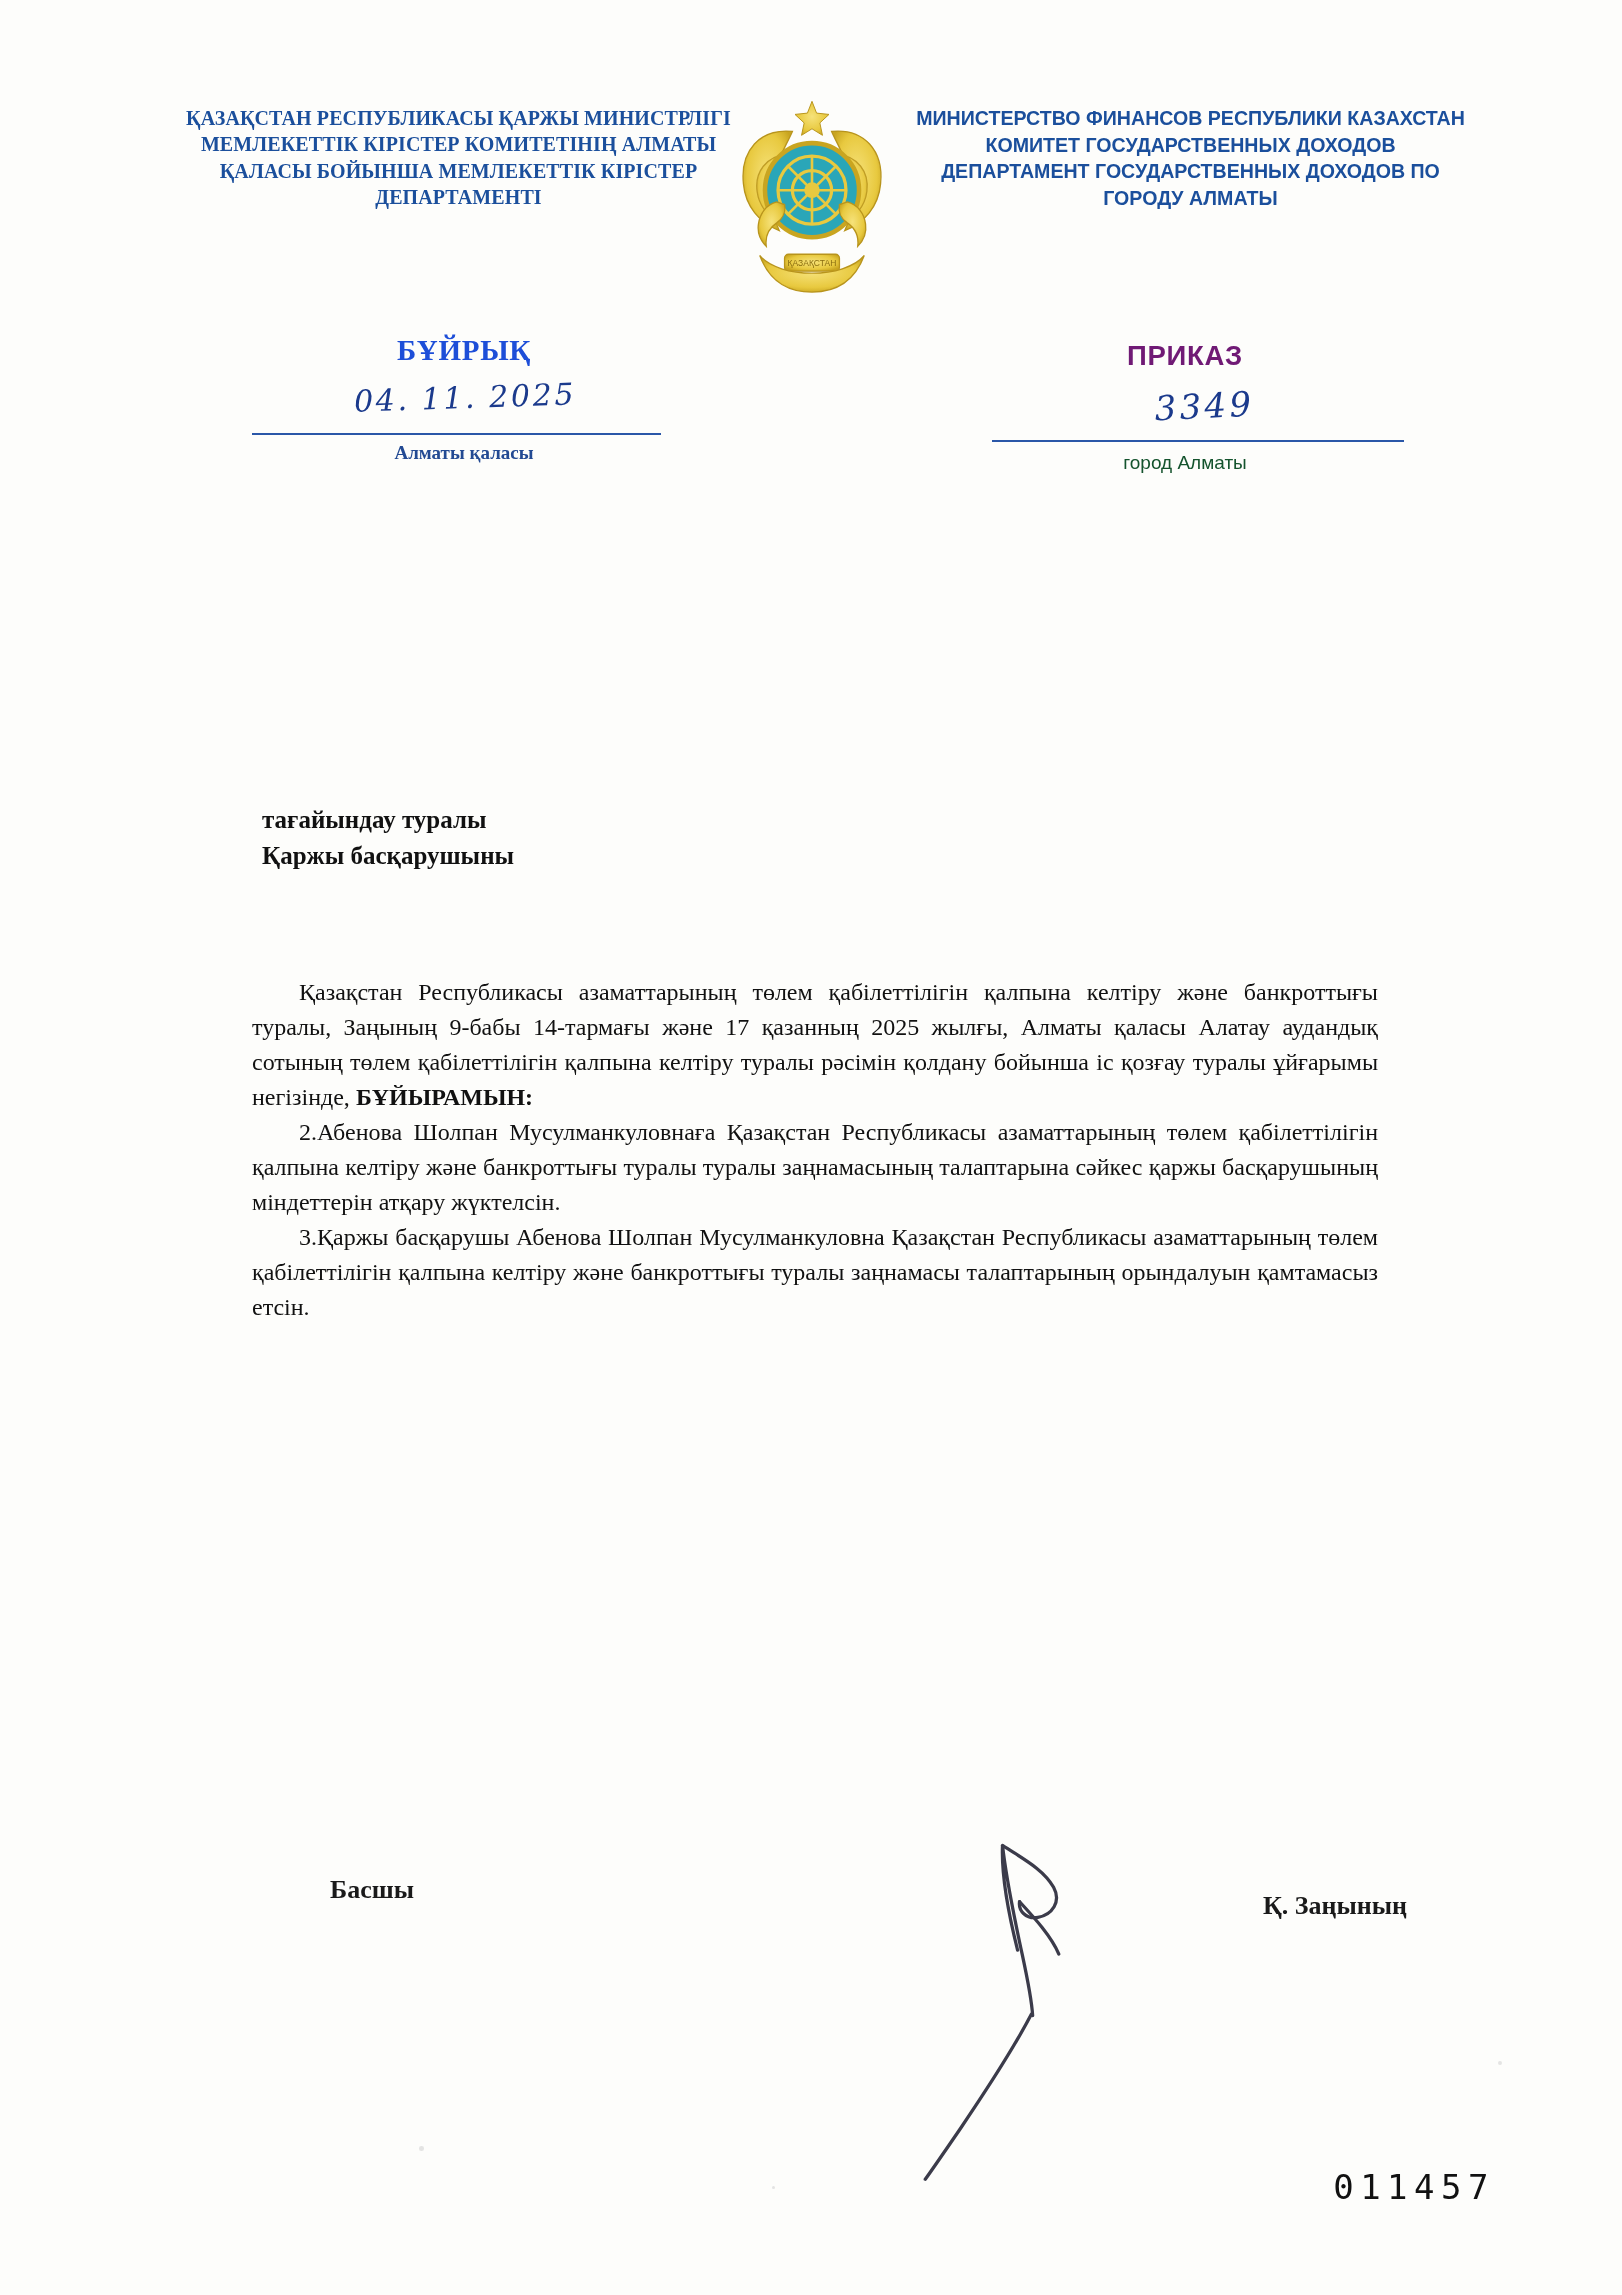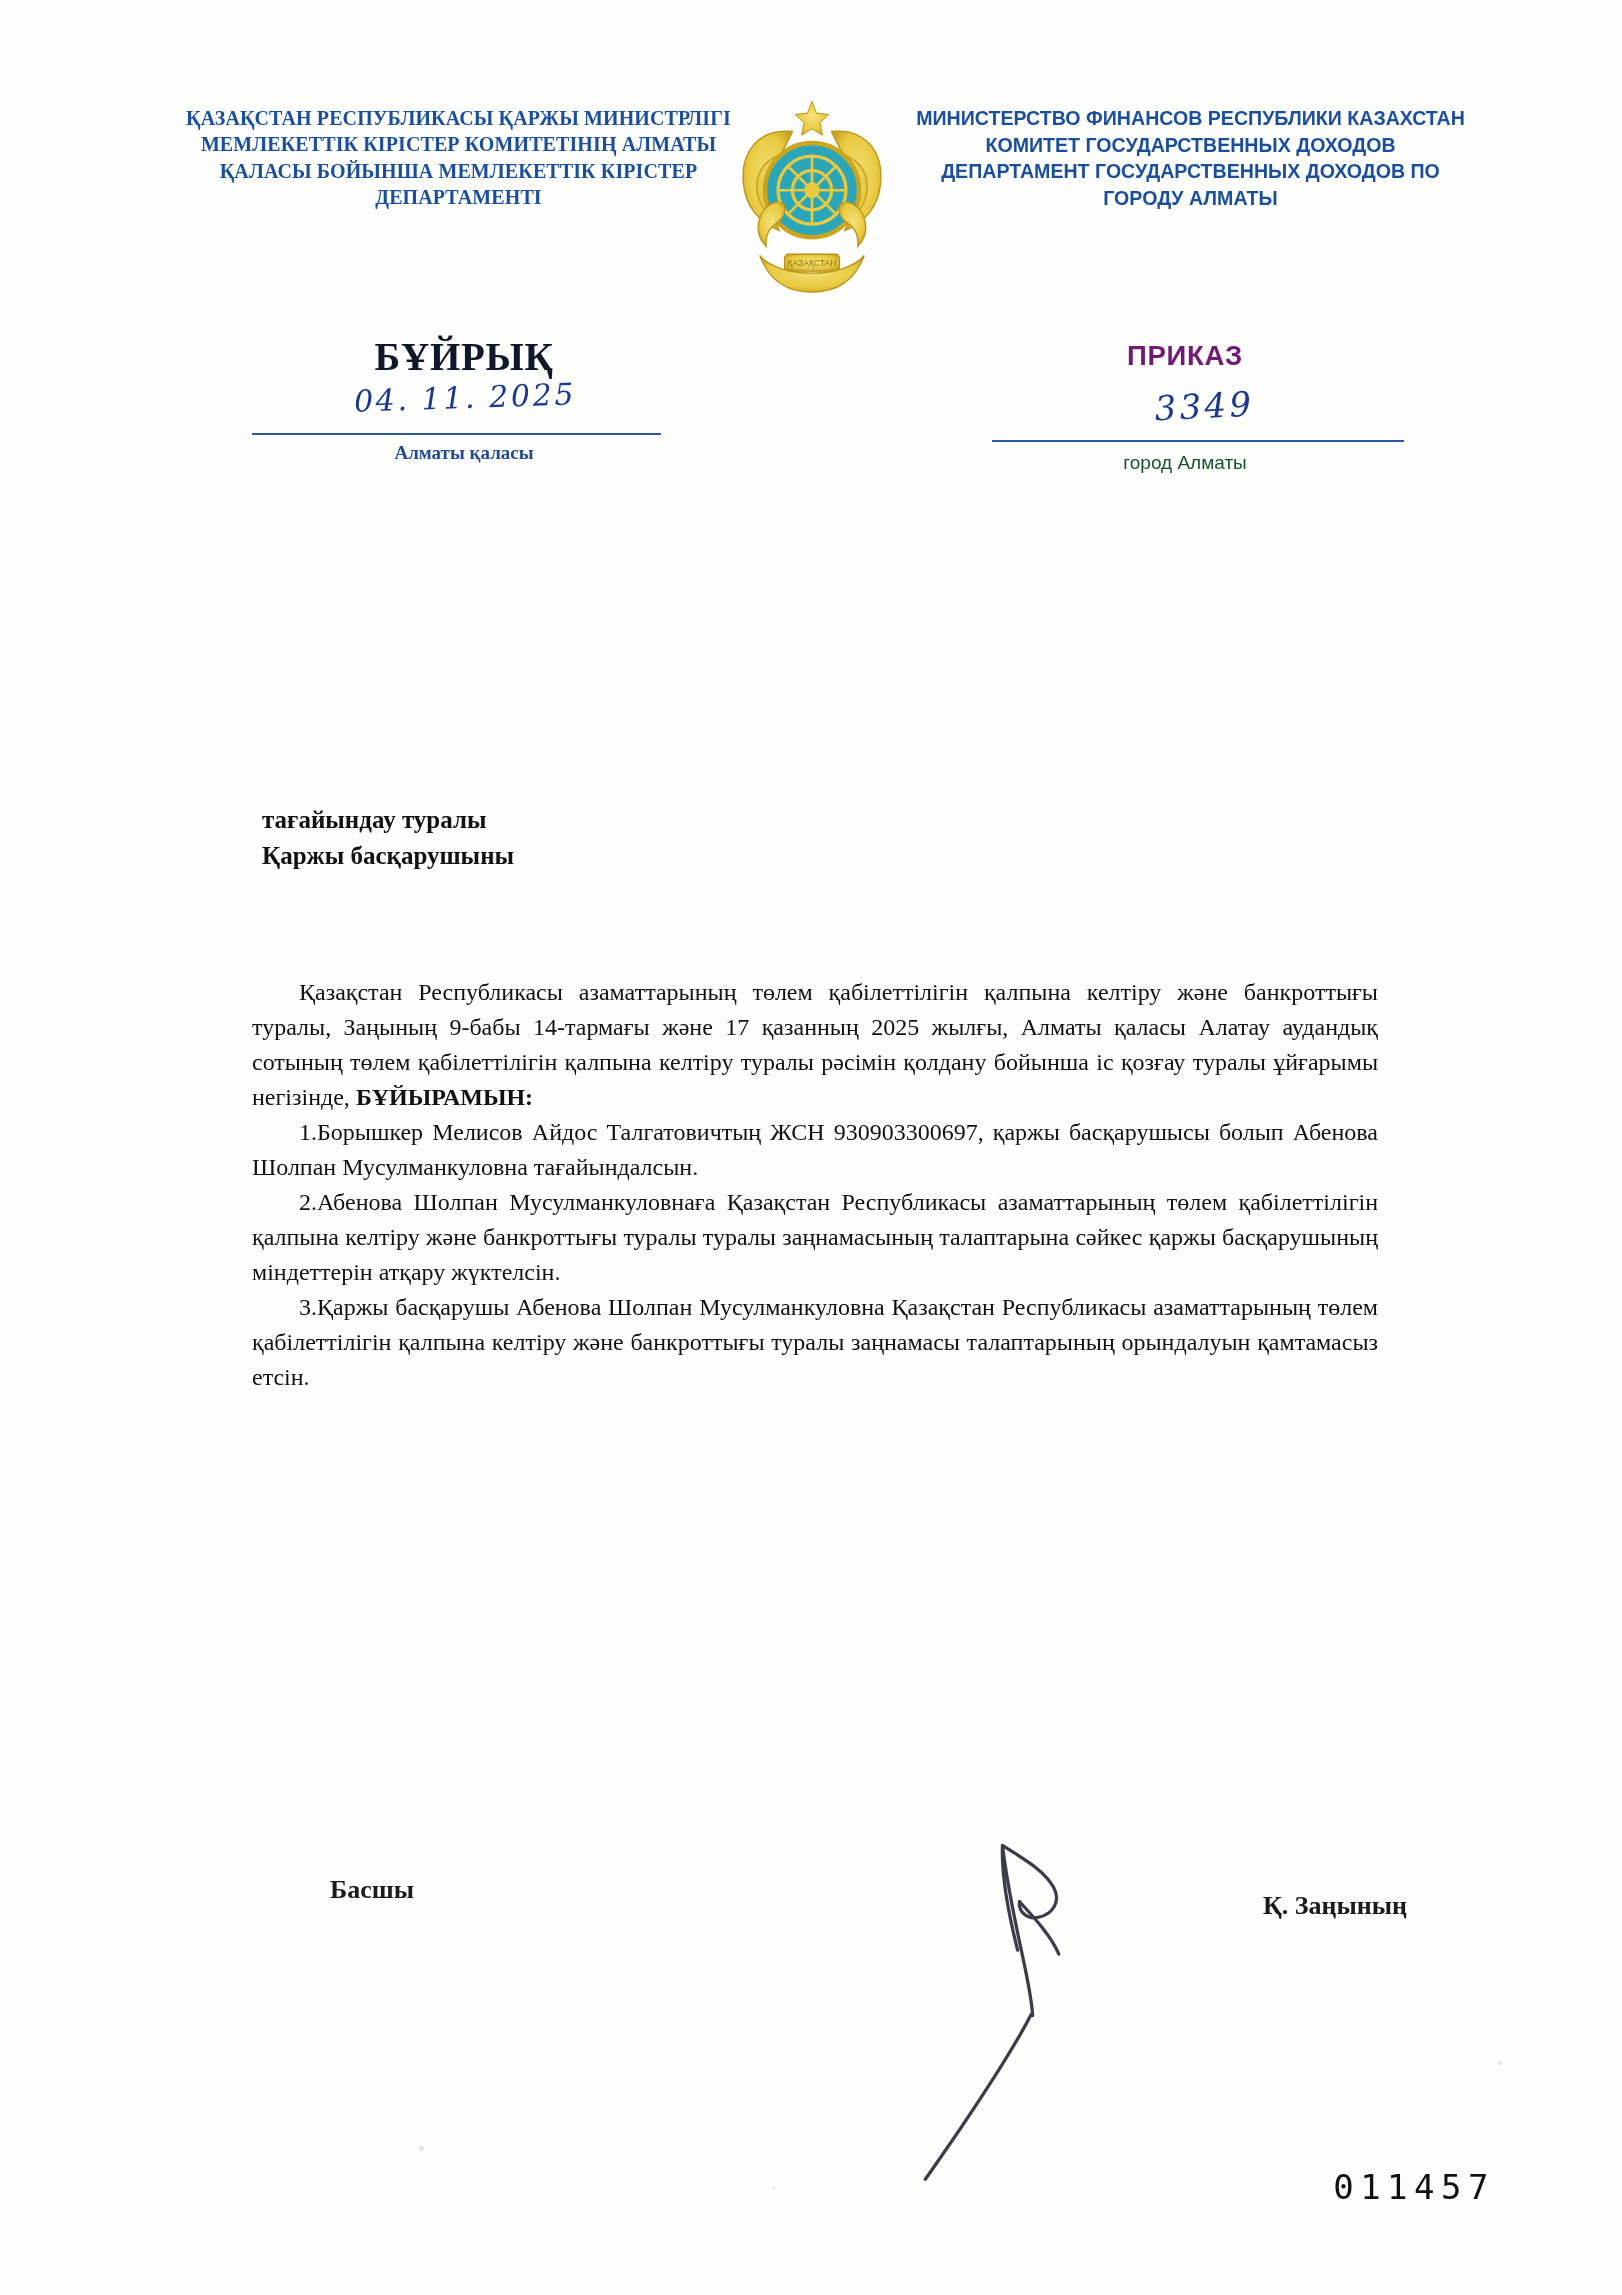--- a/index.html
+++ b/index.html
@@ -68,22 +68,22 @@
 
   
   .order-kz {
     position: absolute;
     left: 281px;
     top: 334px;
     width: 366px;
     text-align: center;
     font-family: "Liberation Serif", serif;
     font-weight: bold;
-    font-size: 39px;
-    color: #0f172a;
+    font-size: 29px;
+    color: #1d4ed8;
     letter-spacing: 0.7px;
   }
   .order-ru {
     position: absolute;
     right: 255px;
     top: 340px;
     width: 366px;
     text-align: center;
     font-family: "Liberation Sans", sans-serif;
     font-weight: bold;
@@ -298,21 +298,20 @@
   <div class="city-kz">Алматы қаласы</div>
   <div class="city-ru">город Алматы</div>
 
   <div class="subject">
     <div>тағайындау туралы</div>
     <div>Қаржы басқарушыны</div>
   </div>
 
   <div class="body-text">
     <p><span>Қазақстан Республикасы азаматтарының төлем қабілеттілігін қалпына келтіру және банкроттығы туралы, Заңының 9-бабы 14-тармағы және 17 қазанның 2025 жылғы, Алматы қаласы Алатау аудандық сотының төлем қабілеттілігін қалпына келтіру туралы рәсімін қолдану бойынша іс қозғау туралы ұйғарымы негізінде, </span><b>БҰЙЫРАМЫН:</b></p>
-    <p>1.Борышкер Мелисов Айдос Талгатовичтың ЖСН 930903300697, қаржы басқарушысы болып Абенова Шолпан Мусулманкуловна тағайындалсын.</p>
     <p>2.Абенова Шолпан Мусулманкуловнаға Қазақстан Республикасы азаматтарының төлем қабілеттілігін қалпына келтіру және банкроттығы туралы туралы заңнамасының талаптарына сәйкес қаржы басқарушының міндеттерін атқару жүктелсін.</p>
     <p>3.Қаржы басқарушы Абенова Шолпан Мусулманкуловна Қазақстан Республикасы азаматтарының төлем қабілеттілігін қалпына келтіру және банкроттығы туралы заңнамасы талаптарының орындалуын қамтамасыз етсін.</p>
   </div>
 
   <div class="sig-role">Басшы</div>
 
   <div class="signature-mark">
     <svg viewBox="0 0 420 600" width="275" height="393" aria-hidden="true">
       <g fill="none" stroke="#3b3b4a" stroke-width="5" stroke-linecap="round">
         <path d="M175 220 C160 160 150 105 152 60 C156 96 166 150 176 198 C186 246 196 286 198 320"></path>

